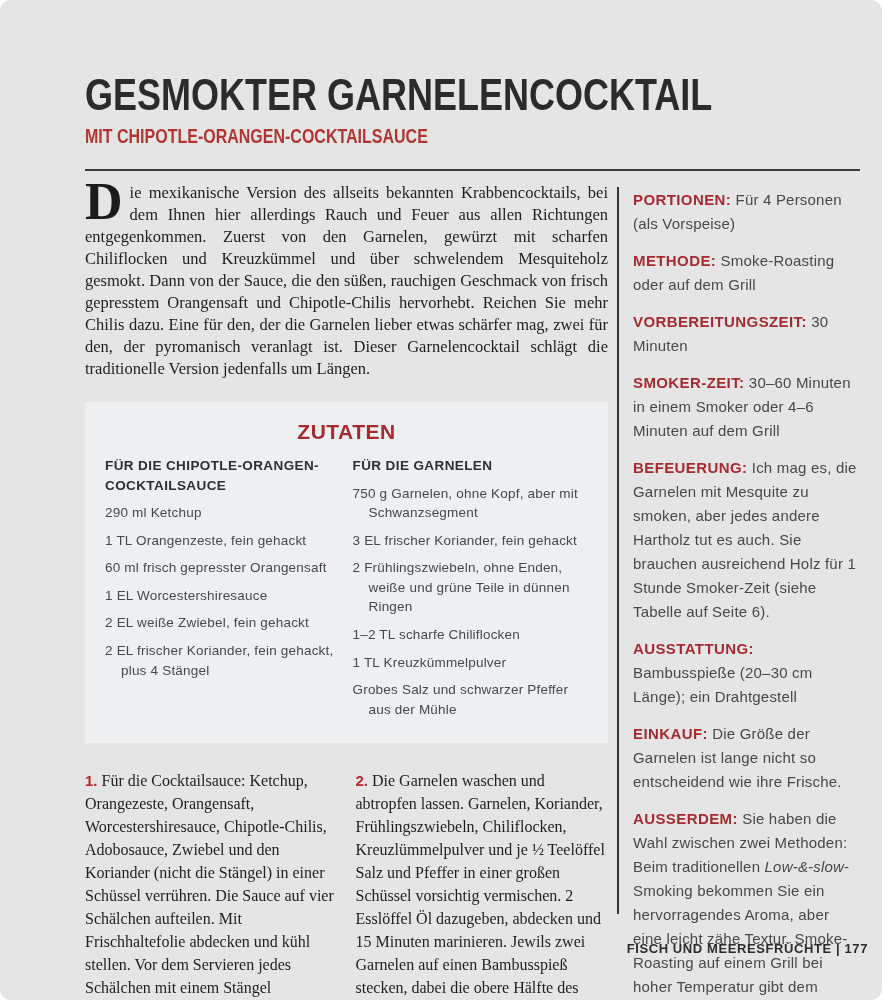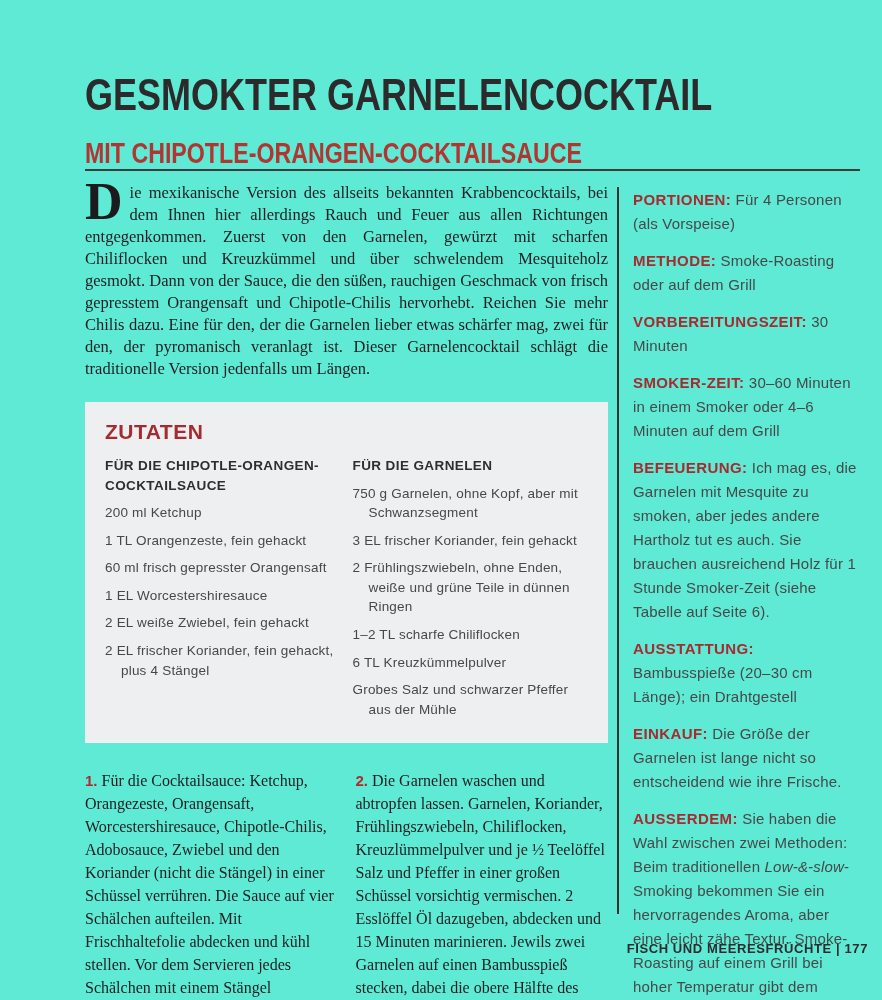--- a/index.html
+++ b/index.html
@@ -1,41 +1,42 @@
 <!DOCTYPE html>
 <html lang="de"><head>
 <meta charset="utf-8">
 <style>
   * { margin: 0; padding: 0; box-sizing: border-box; }
   html, body { background: #ffffff; }
   .page {
     position: relative;
     width: 882px;
     height: 1000px;
-    background: #5eead4;
+    background: #e5e5e5;
     overflow: hidden;
     font-family: "Liberation Sans", sans-serif;
+    border-radius: 11px;
   }
   
   .title-block { position: absolute; left: 85px; top: 72px; width: 775px; }
   .title-block h1 {
     font-family: "Liberation Sans", sans-serif;
     font-weight: 800;
     font-size: 45px;
     line-height: 1.0;
     color: #2d2a2b;
     letter-spacing: 0px;
     white-space: nowrap;
   }
   .title-block h2 {
     font-family: "Liberation Sans", sans-serif;
     font-weight: 800;
-    font-size: 29px;
+    font-size: 20px;
     line-height: 1.0;
-    margin-top: 22px;
+    margin-top: 9px;
     color: #b23531;
     white-space: nowrap;
   }
   .condense { display: inline-block; transform: scaleX(0.80); transform-origin: left center; }
   .rule {
     position: absolute; left: 85px; top: 169px; width: 775px; height: 2px;
     background: #3d3c3c;
   }
   .divider {
     position: absolute; left: 617px; top: 187px; width: 2px; height: 727px;
@@ -66,20 +67,21 @@
     padding: 18px 20px 24px 20px;
     width: 523px;
   }
   .zutaten {
     font-family: "Liberation Sans", sans-serif;
     font-weight: 800;
     font-size: 21px;
     color: #a62b30;
     letter-spacing: 0.5px;
     margin-bottom: 12px;
+    text-align: center;
   }
   .ing-cols { display: flex; gap: 12px; }
   .ing-col { flex: 1; }
   .ing-header {
     font-weight: 700;
     font-size: 13.5px;
     line-height: 1.45;
     color: #2c2e30;
     letter-spacing: 0.4px;
     margin-bottom: 8px;
@@ -151,37 +153,37 @@
 
   <main class="main-col">
     <p class="intro"><span class="dropcap">D</span><span>ie mexikanische Version des allseits bekannten Krabbencocktails, bei dem Ihnen hier allerdings Rauch und Feuer aus allen Richtungen entgegenkommen. Zuerst von den Garnelen, gewürzt mit scharfen Chiliflocken und Kreuzkümmel und über schwelendem Mesquiteholz gesmokt. Dann von der Sauce, die den süßen, rauchigen Geschmack von frisch gepresstem Orangensaft und Chipotle-Chilis hervorhebt. Reichen Sie mehr Chilis dazu. Eine für den, der die Garnelen lieber etwas schärfer mag, zwei für den, der pyromanisch veranlagt ist. Dieser Garnelencocktail schlägt die traditionelle Version jedenfalls um Längen.</span></p>
 
     <section class="ingredients-box">
       <h3 class="zutaten">ZUTATEN</h3>
       <div class="ing-cols">
   <div class="ing-col">
     <div class="ing-header">FÜR DIE CHIPOTLE-ORANGEN-COCKTAILSAUCE</div>
     <ul class="ing-list">
-              <li class="ing-item">200 ml Ketchup</li>
+              <li class="ing-item">290 ml Ketchup</li>
               <li class="ing-item">1 TL Orangenzeste, fein gehackt</li>
               <li class="ing-item">60 ml frisch gepresster Orangensaft</li>
               <li class="ing-item">1 EL Worcestershiresauce</li>
               <li class="ing-item">2 EL weiße Zwiebel, fein gehackt</li>
               <li class="ing-item">2 EL frischer Koriander, fein gehackt, plus 4 Stängel</li>
             </ul>
   </div>
 
   <div class="ing-col">
     <div class="ing-header">FÜR DIE GARNELEN</div>
     <ul class="ing-list">
               <li class="ing-item">750 g Garnelen, ohne Kopf, aber mit Schwanzsegment</li>
               <li class="ing-item">3 EL frischer Koriander, fein gehackt</li>
               <li class="ing-item">2 Frühlingszwiebeln, ohne Enden, weiße und grüne Teile in dünnen Ringen</li>
               <li class="ing-item">1–2 TL scharfe Chiliflocken</li>
-              <li class="ing-item">6 TL Kreuzkümmelpulver</li>
+              <li class="ing-item">1 TL Kreuzkümmelpulver</li>
               <li class="ing-item">Grobes Salz und schwarzer Pfeffer aus der Mühle</li>
             </ul>
   </div>
 </div>
     </section>
 
     <section class="steps">
   <p class="step"><span class="step-number">1.</span> <span>Für die Cocktailsauce: Ketchup, Orangezeste, Orangensaft, Worcestershiresauce, Chipotle-Chilis, Adobosauce, Zwiebel und den Koriander (nicht die Stängel) in einer Schüssel verrühren. Die Sauce auf vier Schälchen aufteilen. Mit Frischhaltefolie abdecken und kühl stellen. Vor dem Servieren jedes Schälchen mit einem Stängel Koriander garnieren.</span></p>
 
   <p class="step"><span class="step-number">2.</span> <span>Die Garnelen waschen und abtropfen lassen. Garnelen, Koriander, Frühlingszwiebeln, Chiliflocken, Kreuzlümmelpulver und je ½ Teelöffel Salz und Pfeffer in einer großen Schüssel vorsichtig vermischen. 2 Esslöffel Öl dazugeben, abdecken und 15 Minuten marinieren. Jewils zwei Garnelen auf einen Bambusspieß stecken, dabei die obere Hälfte des Spießes und das</span></p>

